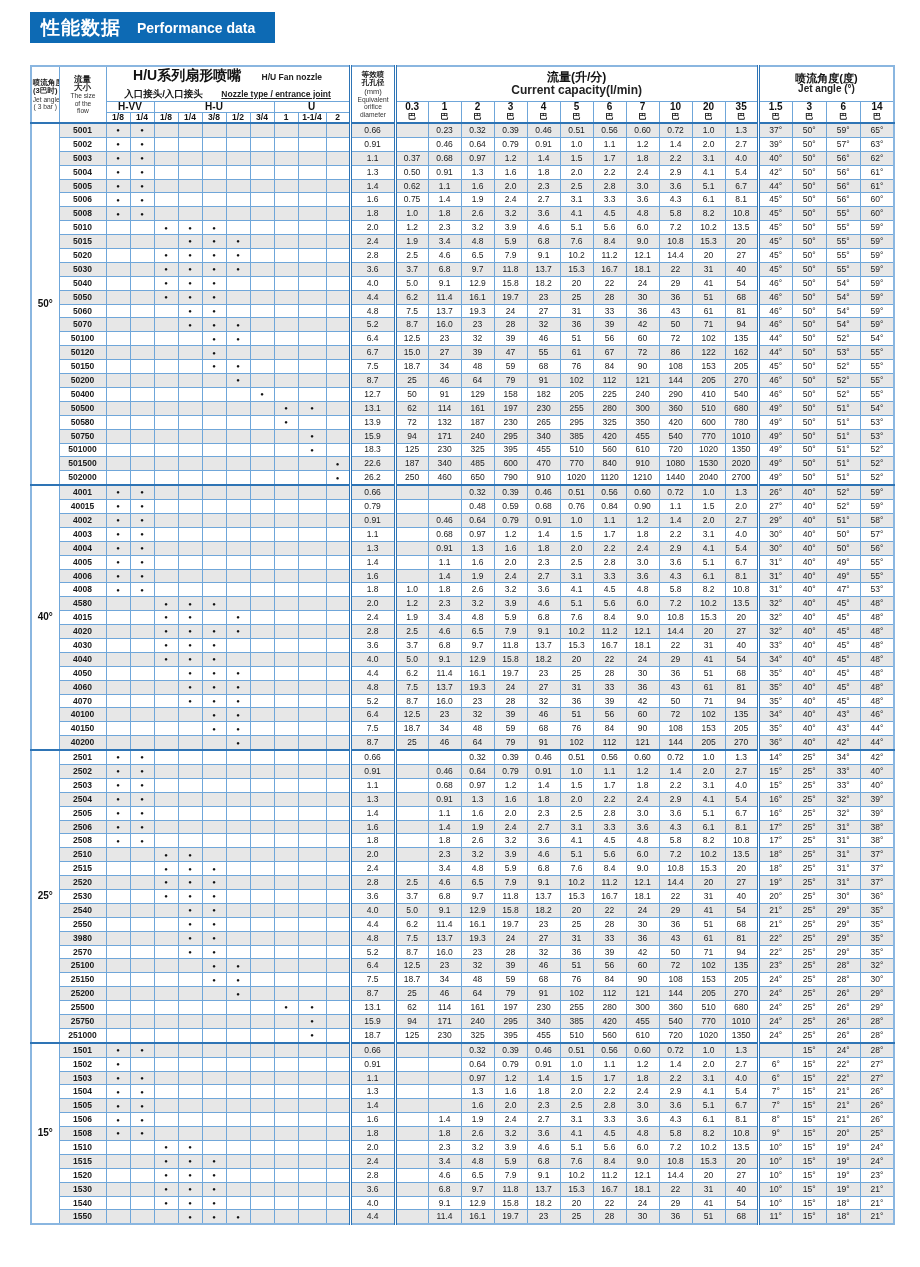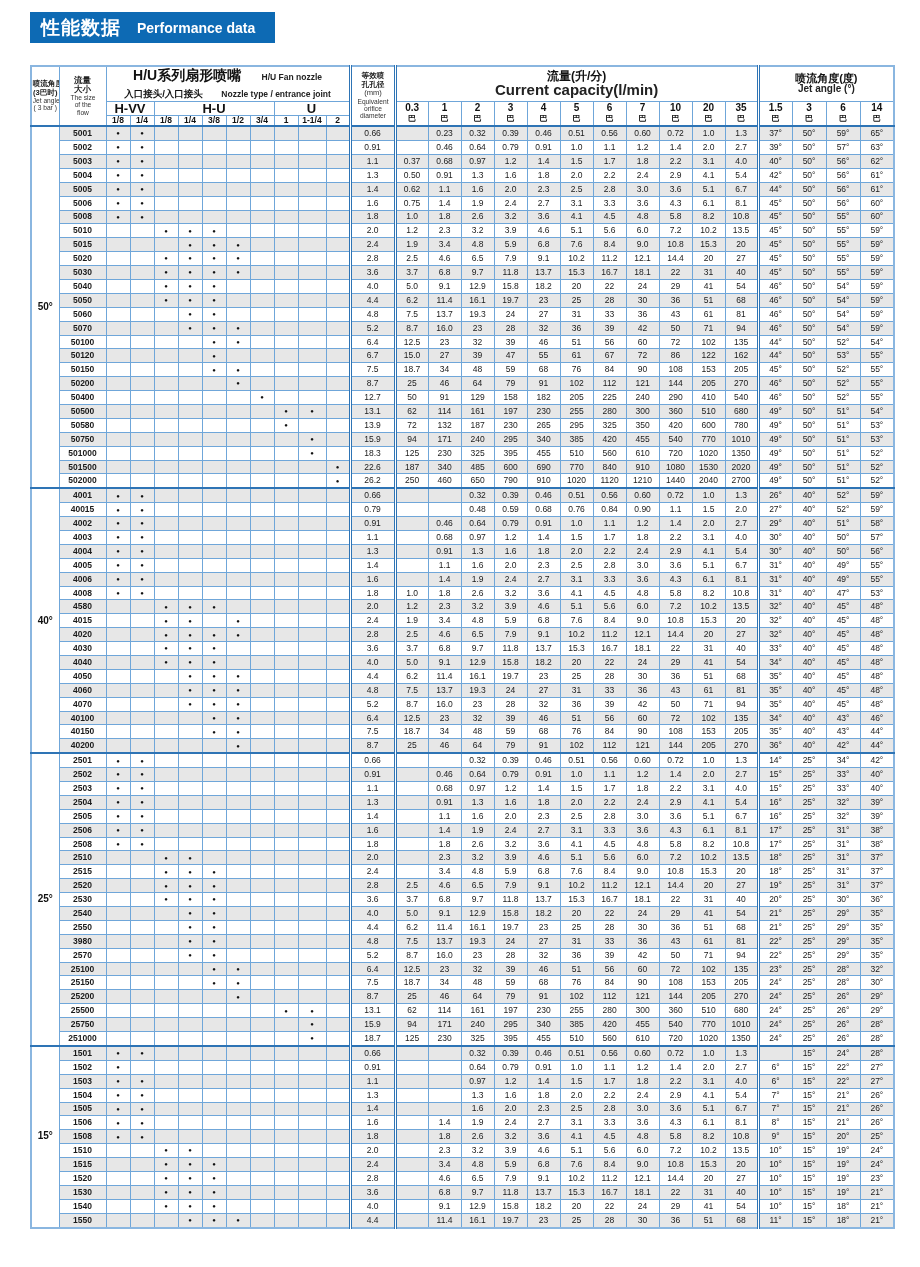--- a/index.html
+++ b/index.html
@@ -19,24 +19,24 @@
   thead{border-bottom:2px solid #2e74b5;}
   thead th{background:#fff;color:#1c1c1c;font-weight:normal;}
   .sec-l{border-left:3px double #2e74b5;}
   
   .h-tiny{display:block;font-size:7px;color:#333;transform:scale(.95);}
   .h-zh-s{display:block;font-size:8.5px;font-weight:bold;color:#222;}
   .h-zh{font-size:11px;font-weight:bold;color:#111;}
   .h-en{font-size:8.5px;font-weight:bold;color:#222;}
   .sec-line{display:block;}
   .cap-zh{display:block;font-size:12px;font-weight:bold;color:#111;}
-  .cap-en{display:block;font-size:15px;font-weight:bold;color:#222;}
+  .cap-en{display:block;font-size:12px;font-weight:bold;color:#222;}
   .press{font-weight:bold;font-size:10px;color:#111;}
   .press .bar{display:block;font-size:8px;font-weight:bold;margin-top:1px;}
-  .grp-lab{font-weight:bold;font-size:13px;color:#111;}
+  .grp-lab{font-weight:bold;font-size:10px;color:#111;}
   .size-lab{font-weight:bold;font-size:8.5px;color:#111;}
   
   tbody td{height:12.9px;font-size:8.5px;color:#1a1a1a;background:#fff;}
   tr.shaded td{background:#e7e7e7;}
   td.model{font-weight:bold;}
   td.dot{font-size:6px;color:#111;}
   td.group-angle{background:#fff !important;font-weight:bold;font-size:10px;color:#111;}
   tr.group-start td{border-top:2px solid #2e74b5;}
 </style>
 </head>
@@ -95,21 +95,21 @@
           <span class="h-tiny">of the</span>
           <span class="h-tiny">flow</span>
         </th>
         <th colspan="10">
           <span class="sec-line">
             <span class="h-zh" style="font-size:14px;">H/U系列扇形喷嘴</span>
             <span class="h-en" style="margin-left:16px;">H/U  Fan nozzle</span>
           </span>
           <span class="sec-line">
             <span class="h-zh" style="font-size:9.5px;">入口接头/入口接头</span>
-            <span class="h-en" style="margin-left:14px;">Nozzle type / entrance joint</span>
+            <span class="h-en" style="margin-left:14px;text-decoration:underline;">Nozzle type / entrance joint</span>
           </span>
         </th>
         <th rowspan="3" class="sec-l">
           <span class="h-tiny" style="font-size:8px;font-weight:bold;color:#222;">等效喷</span>
           <span class="h-tiny" style="font-size:8px;font-weight:bold;color:#222;">孔孔径</span>
           <span class="h-tiny" style="font-size:8px;">(mm)</span>
           <span class="h-tiny">Equivalent</span>
           <span class="h-tiny">orifice</span>
           <span class="h-tiny">diameter</span>
         </th>
@@ -863,21 +863,21 @@
           <td class="dot"></td>
           <td class="dot"></td>
           <td class="dot"></td>
           <td class="dot"></td>
           <td class="dot">●</td>
           <td class="orif sec-l">22.6</td>
           <td class="sec-l">187</td>
           <td>340</td>
           <td>485</td>
           <td>600</td>
-          <td>690</td>
+          <td>470</td>
           <td>770</td>
           <td>840</td>
           <td>910</td>
           <td>1080</td>
           <td>1530</td>
           <td>2020</td>
           <td class="sec-l">49°</td>
           <td>50°</td>
           <td>51°</td>
           <td>52°</td>

